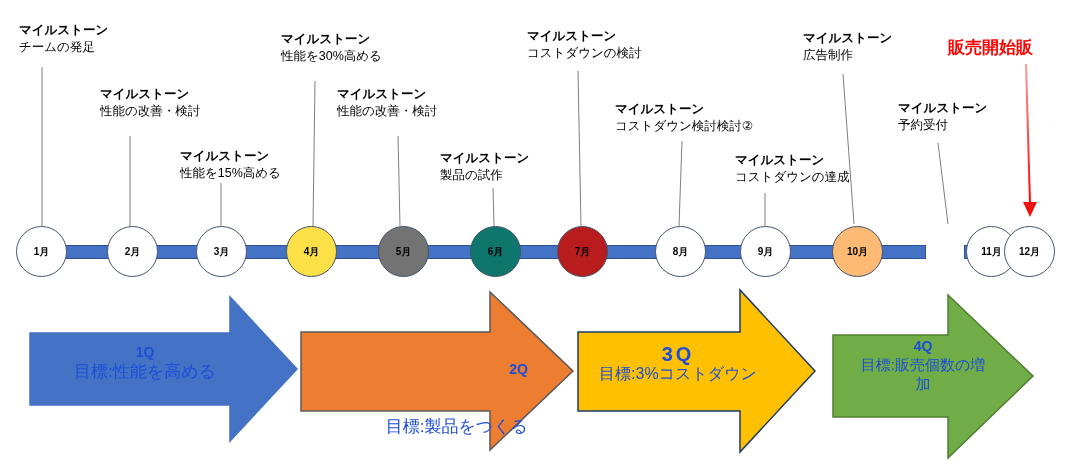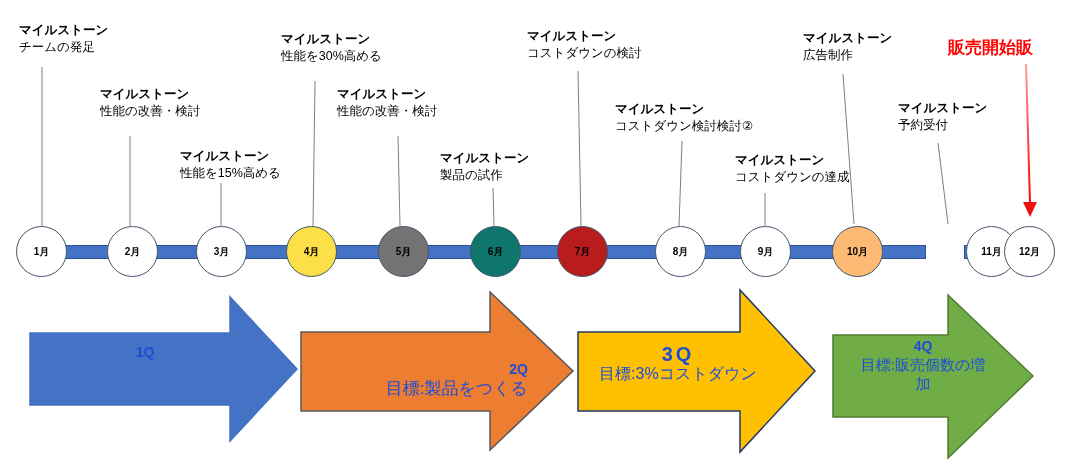--- a/index.html
+++ b/index.html
@@ -23,21 +23,21 @@
   .milestone .txt{font-size:12.5px;color:#000;}
   
   #launch-label{position:absolute;left:948px;top:36px;font-size:17px;font-weight:bold;z-index:4;white-space:nowrap;}
   
   .qtext{position:absolute;z-index:4;text-align:center;color:#1d4ed8;}
   .qtext .qlab{font-weight:bold;font-size:14px;line-height:18px;}
   .qtext .qgoal{line-height:21px;}
   #q1-text{left:40px;top:343px;width:210px;}
   #q1-text .qgoal{font-size:17px;}
   #q2-text{left:308px;top:360px;width:220px;text-align:right;}
-  #q2-text .qgoal{font-size:17px;}
+  #q2-text .qgoal{font-size:17px;margin-top:38px;}
   #q3-text{left:578px;top:345px;width:200px;}
   #q3-text .qlab{font-size:20px;letter-spacing:3px;}
   #q3-text .qgoal{font-size:16px;}
   #q4-text{left:845px;top:337px;width:126px;margin-left:15px;}
   #q4-text .qgoal{font-size:15px;line-height:19px;white-space:normal;}
 </style>
 </head>
 <body>
 
 <div id="canvas">
@@ -168,20 +168,21 @@
       <div class="milestone" style="left: 898px; top: 100px;">
         <div class="ttl">マイルストーン</div>
         <div class="txt">予約受付</div>
       </div>
     </div>
 
   <div id="launch-label" style="color: rgb(255, 0, 0);">販売開始販</div>
 
   <div id="q1-text" class="qtext">
     <div class="qlab">1Q</div>
+    <div class="qgoal">目標:性能を高める</div>
   </div>
   <div id="q2-text" class="qtext">
     <div class="qlab">2Q</div>
     <div class="qgoal">目標:製品をつくる</div>
   </div>
   <div id="q3-text" class="qtext">
     <div class="qlab">3Q</div>
     <div class="qgoal">目標:3%コストダウン</div>
   </div>
   <div id="q4-text" class="qtext">

